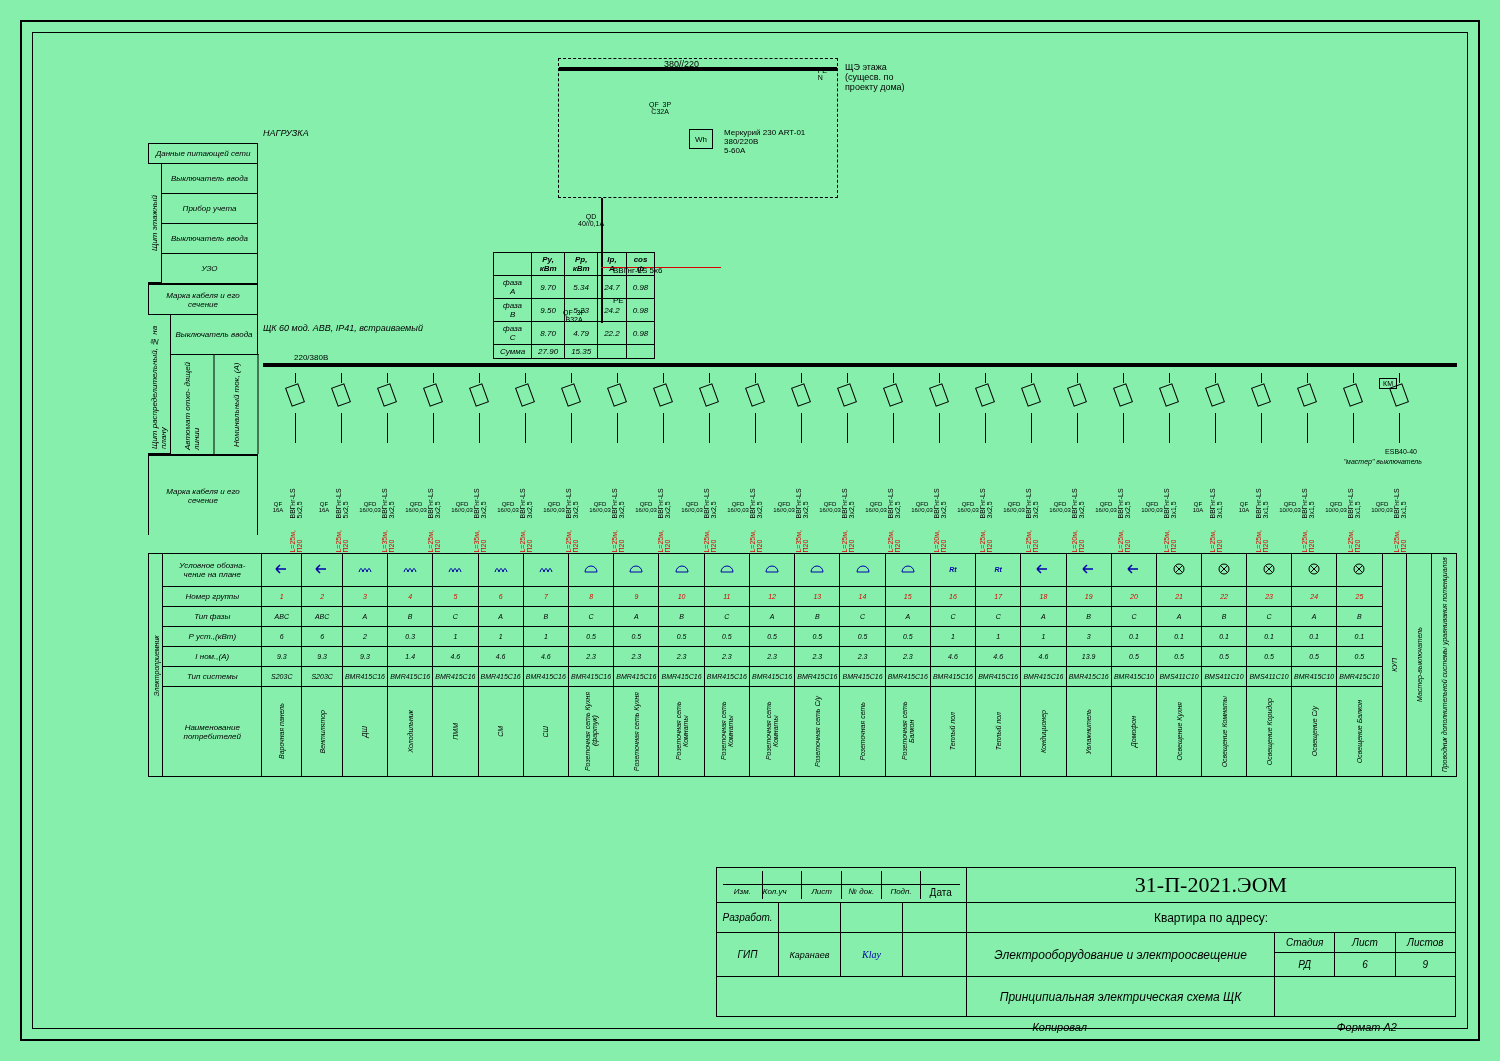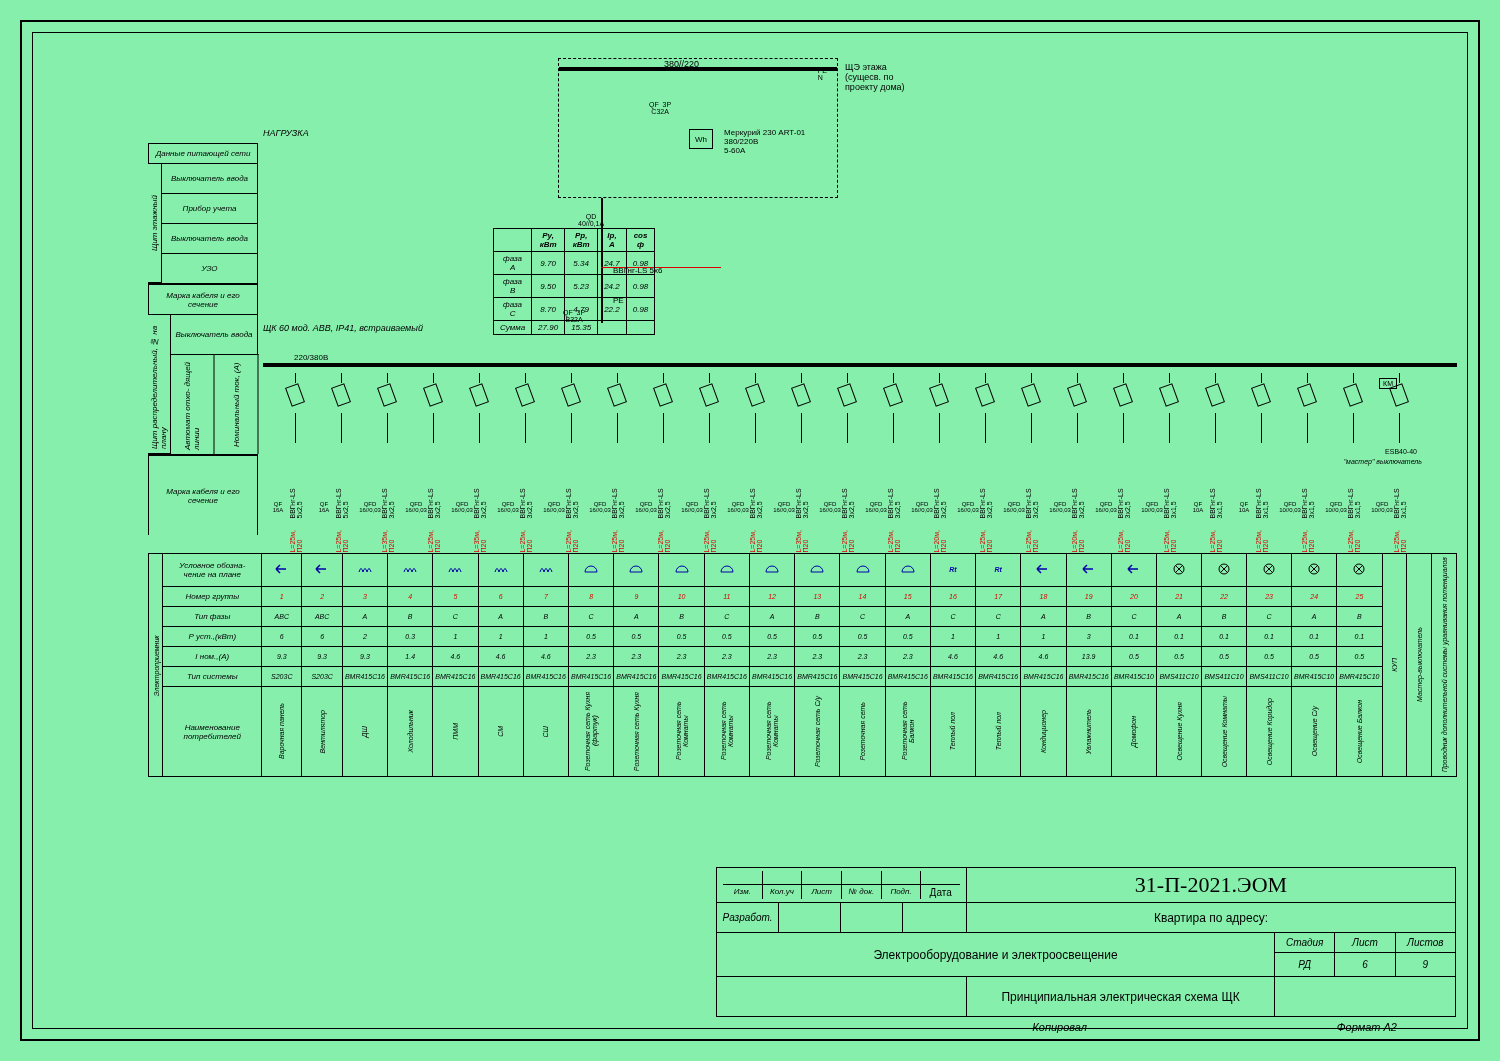--- a/index.html
+++ b/index.html
@@ -9,21 +9,21 @@
   .inner-frame { position: absolute; inset: 10px; border: 1px solid #000; }
   
   
   .floor-box { position: absolute; left: 525px; top: 25px; width: 280px; height: 140px; border: 1px dashed #000; }
   .floor-label { position: absolute; top: 0; left: 105px; font-size: 9px; }
   .floor-note { position: absolute; top: 30px; right: -80px; font-size: 9px; line-height: 1.1; }
   .meter-box { position: absolute; top: 70px; left: 130px; width: 24px; height: 20px; border: 1px solid #000; display: flex; align-items: center; justify-content: center; font-size: 8px; }
   .meter-text { position: absolute; top: 70px; left: 165px; font-size: 8px; line-height: 1.1; }
   
   
-  .load-table { position: absolute; left: 230px; top: 100px; border-collapse: collapse; font-size: 8px; }
+  .load-table { position: absolute; left: 230px; top: 124px; border-collapse: collapse; font-size: 8px; }
   .load-table th, .load-table td { border: 1px solid #000; padding: 2px 6px; text-align: center; font-style: italic; }
   .load-caption { text-align: center; font-style: italic; font-size: 9px; margin-bottom: 2px; }
   
   
   .spec-table { position: absolute; left: 115px; top: 110px; width: 110px; font-size: 8px; }
   .spec-table .sec { border: 1px solid #000; border-bottom: none; padding: 4px 2px; text-align: center; font-style: italic; display: flex; align-items: center; justify-content: center; }
   .spec-table .v-label { writing-mode: vertical-rl; transform: rotate(180deg); padding: 4px 2px; border: 1px solid #000; border-right: none; display: flex; align-items: center; justify-content: center; font-style: italic; }
   .spec-group { display: flex; border-bottom: 1px solid #000; }
   .spec-col { display: flex; flex-direction: column; flex: 1; }
   
@@ -60,21 +60,21 @@
   
   .symbol-cell svg { width: 20px; height: 14px; }
   
   
   .titleblock { position: absolute; right: 11px; bottom: 11px; width: 740px; border: 1px solid #000; font-size: 10px; margin-top: 14px; }
   .tb-row { display: flex; border-top: 1px solid #000; }
   .tb-row:first-child { border-top: none; }
   .tb-cell { border-right: 1px solid #000; padding: 3px 6px; display: flex; align-items: center; justify-content: center; }
   .tb-cell:last-child { border-right: none; }
   .tb-big { font-size: 22px; font-family: 'Times New Roman', serif; justify-content: center; }
-  .tb-med { font-size: 12px; justify-content: center; }
+  .tb-med { font-size: 12px; font-style: italic; justify-content: center; }
   .footer-label { position: absolute; bottom: -5px; font-size: 11px; font-style: italic; }
   
   .km-box { position: absolute; top: 345px; right: 70px; font-size: 7px; border: 1px solid #000; padding: 1px 3px; }
   .master-label { position: absolute; top: 425px; right: 45px; font-size: 7px; font-style: italic; text-align: center; }
   
   .incoming { position: absolute; left: 568px; top: 165px; width: 2px; height: 125px; background: #000; }
   .incoming-label { position: absolute; left: 580px; top: 233px; font-size: 8px; }
   .incoming-label2 { position: absolute; left: 580px; top: 263px; font-size: 8px; }
   .incoming-red { position: absolute; left: 568px; top: 234px; width: 120px; border-top: 1px solid #d00; }
   
@@ -717,41 +717,49 @@
             <div style="display:flex;width:100%;height:16px;border-bottom:1px solid #000">
               <div style="flex:1;border-right:1px solid #000"></div>
                 <div style="flex:1;border-right:1px solid #000"></div>
               <div style="flex:1;border-right:1px solid #000"></div>
                 <div style="flex:1;border-right:1px solid #000"></div>
               <div style="flex:1;border-right:1px solid #000"></div>
                 <div style="flex:1"></div>
             </div>
             <div style="display:flex;width:100%;height:16px" id="rev-headers">
                 <div style="flex:1;border-right:1px solid #000;text-align:center;font-style:italic;font-size:8px;padding-top:2px">Изм.</div>
-                <div style="flex:1;border-right:1px solid #000;text-align:center;font-style:italic;font-size:8px;padding-top:2px">Кол.уч</div>
+                <div style="flex:1;border-right:1px solid #000;font-style:italic;font-size:8px;padding-top:2px">Кол.уч</div>
                 <div style="flex:1;border-right:1px solid #000;text-align:center;font-style:italic;font-size:8px;padding-top:2px">Лист</div>
                 <div style="flex:1;border-right:1px solid #000;text-align:center;font-style:italic;font-size:8px;padding-top:2px">№ док.</div>
                 <div style="flex:1;border-right:1px solid #000;text-align:center;font-style:italic;font-size:8px;padding-top:2px">Подп.</div>
                 <div style="flex:1;text-align:center;font-size:10px;padding-top:2px">Дата</div>
               </div>
           </div>
           <div class="tb-cell tb-big" style="flex:1">31-П-2021.ЭОМ</div>
         </div>
         <div class="tb-row" style="height:30px">
           <div class="tb-cell" style="width:250px;flex-direction:column;padding:0">
              <div style="display:flex;width:100%;height:30px">
                <div class="tb-cell" style="width:62px;font-style:italic">Разработ.</div>
                <div class="tb-cell" style="width:62px"></div>
                <div class="tb-cell" style="width:62px"></div>
                <div class="tb-cell" style="flex:1;border-right:none"></div>
              </div>
           </div>
           <div class="tb-cell" style="flex:1;font-size:12px">Квартира по адресу:</div>
         </div>
         <div class="tb-row" style="height:44px">
+          <div class="tb-cell" style="width:250px;padding:0">
+            <div style="display:flex;width:100%;height:44px">
+              <div class="tb-cell" style="width:62px;font-style:italic">ГИП</div>
+              <div class="tb-cell" style="width:62px;font-style:italic;font-size:9px">Каранаев</div>
+              <div class="tb-cell" style="width:62px;color:#00a;font-style:italic;font-family:cursive">Klay</div>
+              <div class="tb-cell" style="flex:1;border-right:none"></div>
+            </div>
+          </div>
           <div class="tb-cell tb-med" style="flex:1">Электрооборудование и электроосвещение</div>
           <div class="tb-cell" style="width:180px;padding:0;flex-direction:column">
             <div style="display:flex;width:100%;height:20px;border-bottom:1px solid #000">
               <div class="tb-cell" style="flex:1;font-style:italic">Стадия</div>
               <div class="tb-cell" style="flex:1;font-style:italic">Лист</div>
               <div class="tb-cell" style="flex:1;font-style:italic;border-right:none">Листов</div>
             </div>
             <div style="display:flex;width:100%;height:24px">
               <div class="tb-cell" style="flex:1;font-style:italic">РД</div>
               <div class="tb-cell" style="flex:1;font-style:italic">6</div>

